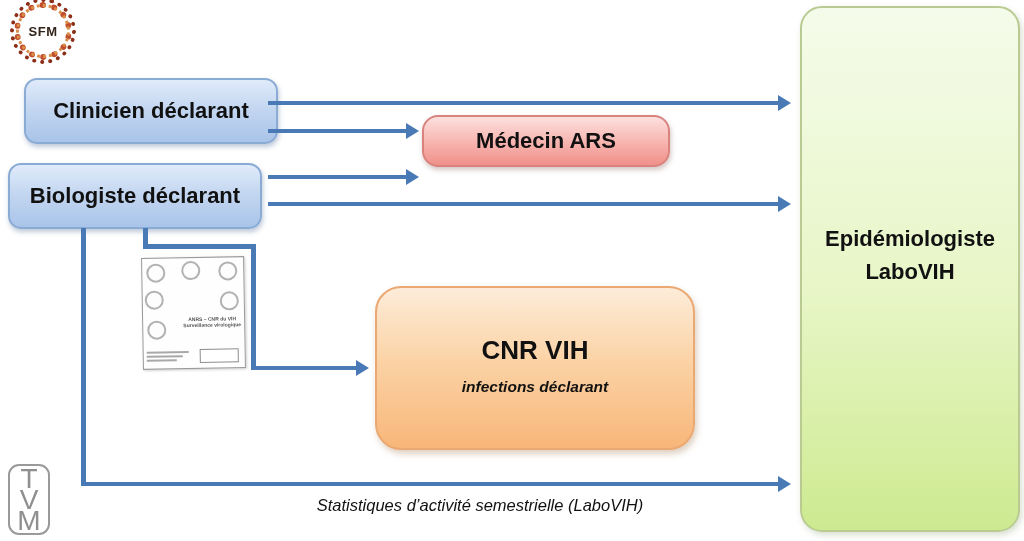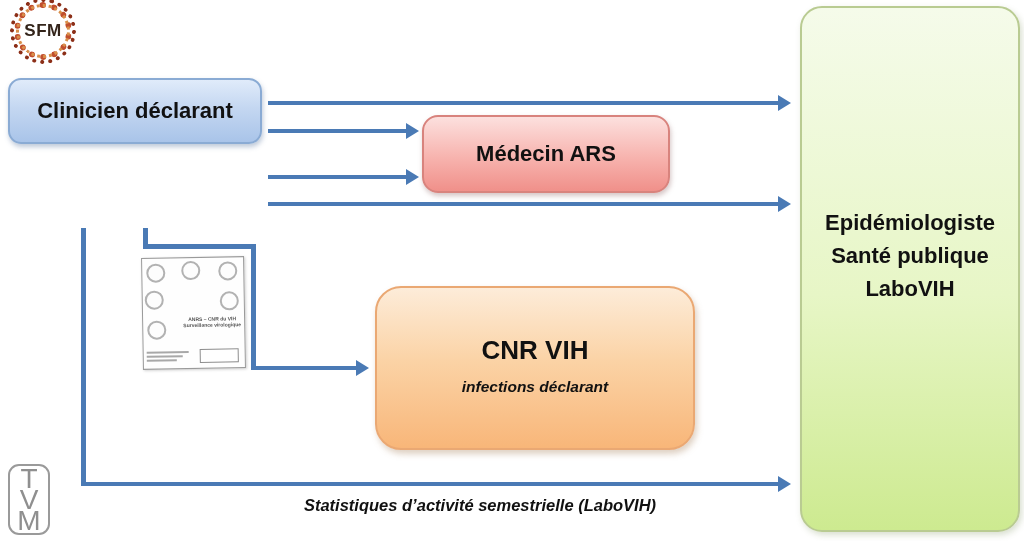--- a/index.html
+++ b/index.html
@@ -52,21 +52,21 @@
     border:6px dotted #c14f2e;display:flex;align-items:center;justify-content:center;
   }
   .sfm::before{
     content:"";position:absolute;inset:-10px;border-radius:50%;
     border:4px dotted #8c2f18;transform:rotate(17deg);
   }
   .sfm::after{
     content:"";position:absolute;inset:-4px;border-radius:50%;
     border:3px dotted #d98f4a;transform:rotate(40deg);
   }
-  .sfm-text{font-size:17px;font-weight:bold;color:#33241a;letter-spacing:.5px;z-index:1;}
+  .sfm-text{font-size:13px;font-weight:bold;color:#33241a;letter-spacing:.5px;z-index:1;}
   
   .tvm{
     position:absolute;left:8px;top:464px;width:42px;height:71px;box-sizing:border-box;
     border:2.5px solid #9a9a9a;border-radius:11px;
     display:flex;flex-direction:column;align-items:center;justify-content:center;
   }
   .tvm span{display:block;font-size:28px;line-height:21px;color:#8f8f8f;font-weight:400;}
   
   .card{
     position:absolute;left:142px;top:257px;width:101px;height:110px;background:#fefefe;
@@ -75,50 +75,52 @@
   .spot{position:absolute;width:19px;height:19px;border-radius:50%;border:2px solid #b2b2b2;box-sizing:border-box;background:#fdfdfd;}
   .card-header{
     position:absolute;left:40px;top:58px;width:58px;text-align:center;
     font-size:5px;line-height:6px;font-weight:bold;color:#555;
   }
   .card-bar{position:absolute;height:2px;background:#a8a8a8;}
   .card-box{position:absolute;left:56px;top:91px;width:39px;height:14px;border:1px solid #8d8d8d;box-sizing:border-box;background:#fff;}
   
   .caption{
     position:absolute;left:200px;top:496px;width:560px;text-align:center;
-    font-size:16.5px;font-weight:bold;font-style:italic;color:#111;
+    font-size:16.5px;font-weight:normal;font-style:italic;color:#111;
   }
 </style>
 </head>
 <body>
 
 <div class="canvas">
 
   <div class="sfm">
     <span class="sfm-text">SFM</span>
   </div>
 
-  <div class="node node-blue" style="left:8px;top:78px;width:254px;height:66px;">
+  <div class="node node-blue" style="left:24px;top:78px;width:254px;height:66px;">
     <span>Clinicien déclarant</span>
   </div>
 
+  <div class="node node-blue" style="left:8px;top:163px;width:254px;height:66px;">
+    <span>Biologiste déclarant</span>
+  </div>
 
-  <div class="node node-pink" style="left:422px;top:115px;width:248px;height:78px;">
+  <div class="node node-pink" style="left:422px;top:115px;width:248px;height:52px;">
     <span>Médecin ARS</span>
   </div>
 
   <div class="node node-orange" style="left:375px;top:286px;width:320px;height:164px;">
     <div class="cnr-title">CNR VIH</div>
     <div class="cnr-sub">infections déclarant</div>
   </div>
 
   <div class="node node-green" style="left:800px;top:6px;width:220px;height:526px;">
     <div class="green-text">
       <div>Epidémiologiste</div>
-      <div>Santé publique</div>
       <div>LaboVIH</div>
     </div>
   </div>
 
   <div class="card">
     <div class="spot" style="left:4px;top:5px;"></div>
     <div class="spot" style="left:39px;top:3px;"></div>
     <div class="spot" style="left:76px;top:4px;"></div>
     <div class="spot" style="left:2px;top:32px;"></div>
     <div class="spot" style="left:77px;top:34px;"></div>

